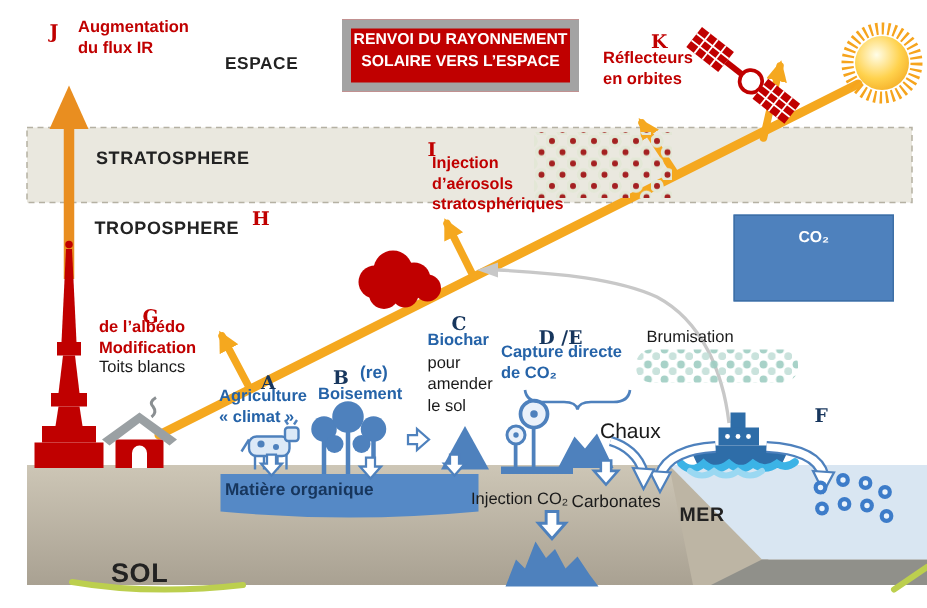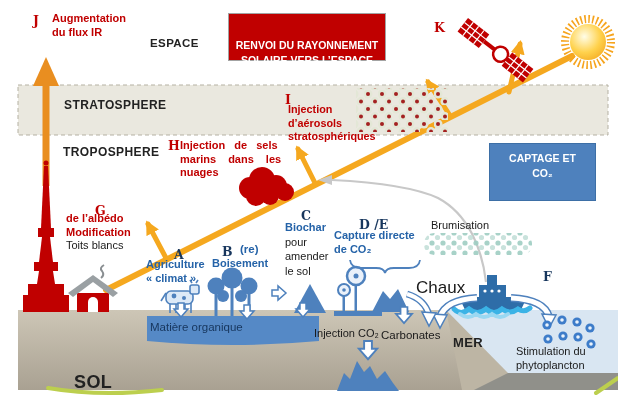--- a/index.html
+++ b/index.html
@@ -13,31 +13,31 @@
   .red{color:#C00000;font-weight:bold;}
   .blue{color:#2563A8;font-weight:bold;}
   .blk{color:#1a1a1a;font-weight:normal;}
   .ctr{text-align:left;}
   .zone{position:absolute;color:#222;font-weight:bold;font-size:12px;letter-spacing:.4px;}
   .letter{position:absolute;font-family:"DejaVu Serif","Liberation Serif",serif;font-weight:bold;font-size:12.5px;}
   .letter.r{color:#C00000;}
   .letter.b{color:#17365D;}
   .banner{
     position:absolute;left:228px;top:13px;width:158px;height:48px;
-    background:#C00000;border:1px solid #a3a3a3;box-sizing:border-box;
+    background:#C00000;border:6px solid #a3a3a3;box-sizing:border-box;
     color:#fff;font-weight:bold;font-size:10.5px;text-align:center;
-    padding-top:24px;line-height:15px;
+    padding-top:0;line-height:15px;
   }
   .captage{
     position:absolute;left:489px;top:143px;width:107px;height:58px;
     background:#4E81BD;border:1px solid #3D6FA6;box-sizing:border-box;
     color:#fff;font-weight:bold;font-size:10.5px;text-align:center;
     padding-top:7px;line-height:14.5px;
   }
-  .matiere{color:#17365D;font-weight:normal;font-size:11.5px;}
+  .matiere{color:#17365D;font-weight:bold;font-size:11.5px;}
 </style>
 </head>
 <body>
 
 <div id="stage">
 
   <svg width="618" height="405" viewBox="0 0 618 405">
     <defs>
       <linearGradient id="groundG" x1="0" y1="0" x2="0" y2="1">
         <stop offset="0" stop-color="#CDC6B6"></stop>
@@ -259,21 +259,20 @@
 
     <path d="M 350,260 Q 351,268 361,268 L 376,268 Q 384,268 385,273 Q 386,268 394,268 L 409,268 Q 419,268 420,260" stroke="#4E81BD" stroke-width="1.8" fill="none"></path>
   </svg>
 
   <div class="banner">
     <div>RENVOI DU RAYONNEMENT</div>
     <div>SOLAIRE VERS L’ESPACE</div>
   </div>
 
   <div class="captage">
-    <div>CAPTAGE ET</div>
     <div>CO₂</div>
   </div>
 
   <div class="zone" style="left:150px;top:37px;font-size:11.5px">ESPACE</div>
   <div class="zone" style="left:63px;top:145px;">TROPOSPHERE</div>
   <div class="zone" style="left:64px;top:98px;">STRATOSPHERE</div>
   <div class="zone" style="left:74px;top:372px;font-size:18px">SOL</div>
   <div class="zone" style="left:453px;top:335px;font-size:13px">MER</div>
 
   <div class="letter r" style="left:33px;top:13px">J</div>
@@ -285,32 +284,31 @@
   <div class="letter b" style="left:222px;top:244px">B</div>
   <div class="letter b" style="left:301px;top:208px">C</div>
   <div class="letter b" style="left:359px;top:217px">D /E</div>
   <div class="letter b" style="left:543px;top:269px">F</div>
 
   <div class="lab red ctr" style="left:52px;top:12px;width:98px">
     <div>Augmentation</div>
     <div>du flux IR</div>
   </div>
 
+  <div class="lab red" style="left:402px;top:33px;width:70px">
+    <div>Réflecteurs</div>
+    <div>en orbites</div>
+  </div>
 
   <div class="lab red ctr" style="left:288px;top:103px;width:96px;font-size:10.8px">
     <div>Injection</div>
     <div>d’aérosols</div>
     <div>stratosphériques</div>
   </div>
 
-  <div class="lab red" style="left:180px;top:139px;width:106px">
-    <div style="word-spacing:6px">Injection de sels</div>
-    <div style="word-spacing:9px">marins dans les</div>
-    <div>nuages</div>
-  </div>
 
   <div class="lab ctr" style="left:66px;top:212px;width:78px">
     <div class="red">de l’albédo</div>
     <div class="red">Modification</div>
     <div class="blk">Toits blancs</div>
   </div>
 
   <div class="lab blue ctr" style="left:146px;top:258px;width:78px">
     <div>Agriculture</div>
     <div>« climat »</div>
@@ -326,22 +324,18 @@
     <div class="blk">le sol</div>
   </div>
 
   <div class="lab blue ctr" style="left:334px;top:229px;width:100px">
     <div>Capture directe</div>
     <div>de CO₂</div>
   </div>
 
 
   <div class="lab blk" style="left:431px;top:219px">Brumisation</div>
-  <div class="lab blk" style="left:416px;top:281px;font-size:17px">Chaux</div>
+  <div class="lab blk" style="left:400px;top:281px;font-size:14px">Chaux</div>
   <div class="lab blk" style="left:381px;top:329px;font-size:11.5px">Carbonates</div>
   <div class="lab blk" style="left:314px;top:327px">Injection CO₂</div>
   <div class="lab matiere ctr" style="left:150px;top:321px;width:168px">Matière organique</div>
-  <div class="lab blk" style="left:516px;top:345px">
-    <div>Stimulation du</div>
-    <div>phytoplancton</div>
-  </div>
 
 </div>
 
 </body></html>

